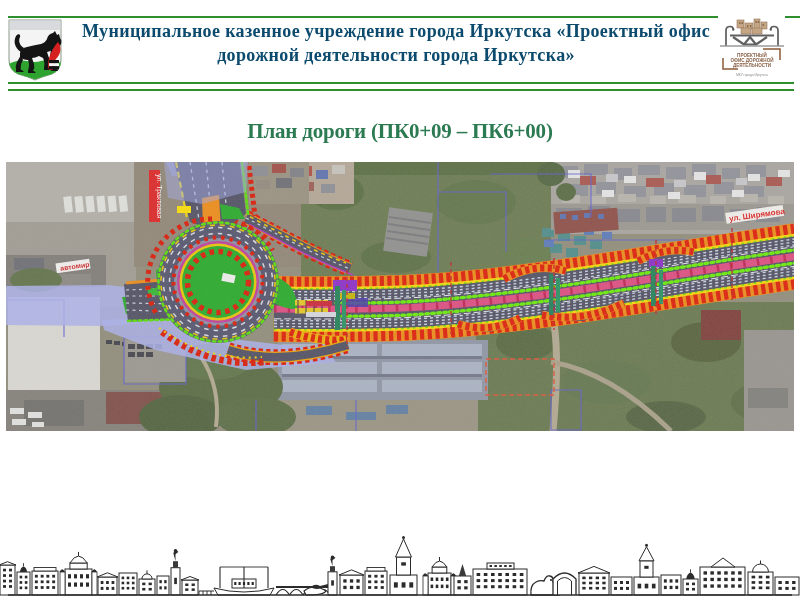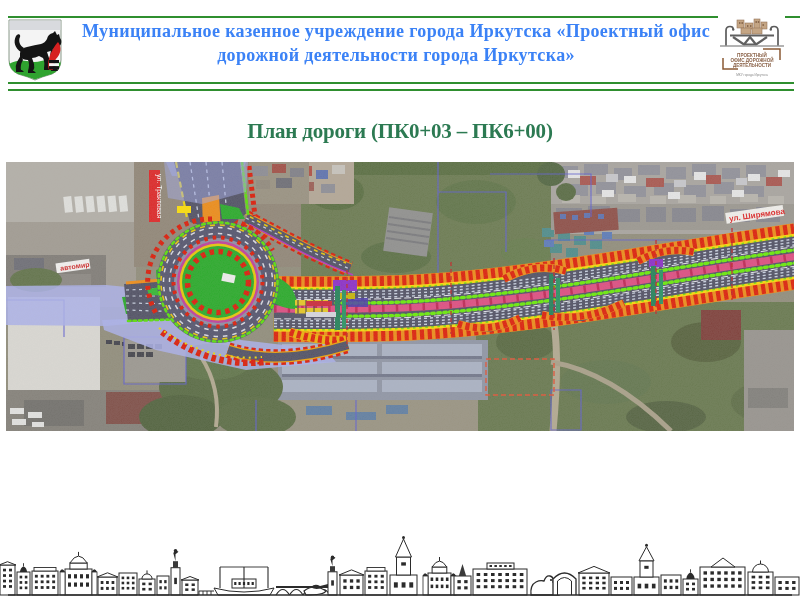--- a/index.html
+++ b/index.html
@@ -6,21 +6,21 @@
   body{font-family:"Liberation Serif",serif;position:relative;}
   .abs{position:absolute;}
 </style>
 </head>
 <body>
 
 <div class="abs" style="left:8px;top:16px;width:710px;height:2px;background:#2f8f2f;"></div>
 
 <div class="abs" style="left:785px;top:16px;width:15px;height:2px;background:#2f8f2f;"></div>
 
-<div class="abs" style="left:66px;top:19px;width:660px;text-align:center;font-weight:bold;font-size:18px;line-height:24px;letter-spacing:0.35px;color:#3b82f6;">Муниципальное казенное учреждение города Иркутска «Проектный офис<br>дорожной деятельности города Иркутска»</div>
+<div class="abs" style="left:66px;top:19px;width:660px;text-align:center;font-weight:bold;font-size:18px;line-height:24px;letter-spacing:0.35px;color:#0c4a6e;">Муниципальное казенное учреждение города Иркутска «Проектный офис<br>дорожной деятельности города Иркутска»</div>
 
 <svg class="abs" style="left:7px;top:18px;" width="56" height="64" viewBox="0 0 56 64">
 
   <path d="M2,2 H54 V42 Q54 52 45 56 Q34 59 28 62 Q22 59 11 56 Q2 52 2 42 Z" fill="#f4f4f4" stroke="#8a9a8a" stroke-width="1"></path>
 
   <path d="M2.5,2.5 H53.5 V12 H2.5 Z" fill="#d8dade"></path>
 
   <path d="M2,46 Q10,41 20,43 Q28,45 34,43 Q44,40 54,45 L54,42 Q54,52 45,56 Q34,59 28,61.5 Q22,59 11,56 Q2,52 2,42 Z" fill="#2fa32f"></path>
 
   <path d="M14,34 C8,30 6,24 9,18 C11,15 14,16 13,19 C11,23 13,28 17,30" fill="#141414"></path>
@@ -81,21 +81,21 @@
     <text x="36" y="43.5">ОФИС ДОРОЖНОЙ</text>
     <text x="36" y="48.5">ДЕЯТЕЛЬНОСТИ</text>
   </g>
   <text x="36" y="58" fill="#8a8a8a" font-family="Liberation Sans, sans-serif" font-size="3.2" text-anchor="middle">МКУ города Иркутска</text>
 </svg>
 
 <div class="abs" style="left:8px;top:82px;width:786px;height:2px;background:#2f8f2f;"></div>
 
 <div class="abs" style="left:8px;top:89px;width:786px;height:2px;background:#2f8f2f;"></div>
 
-<div class="abs" style="left:0;top:119px;width:800px;text-align:center;font-weight:bold;font-size:21px;letter-spacing:-0.2px;color:#2c7a52;">План дороги (ПК0+03 – ПК6+00)</div>
+<div class="abs" style="left:0;top:119px;width:800px;text-align:center;font-weight:bold;font-size:21px;letter-spacing:-0.2px;color:#2c7a52;">План дороги (ПК0+09 – ПК6+00)</div>
 
 <svg class="abs" style="left:6px;top:162px;" width="788" height="269" viewBox="0 0 788 269">
   <defs>
     <filter id="noise" x="0" y="0" width="100%" height="100%">
       <feTurbulence type="fractalNoise" baseFrequency="0.9" numOctaves="2" result="n"></feTurbulence>
       <feColorMatrix in="n" type="matrix" values="0 0 0 0 0.5  0 0 0 0 0.5  0 0 0 0 0.5  0.6 0.6 0.6 0 0"></feColorMatrix>
       <feComposite operator="in" in2="SourceGraphic"></feComposite>
     </filter>
   </defs>
 

